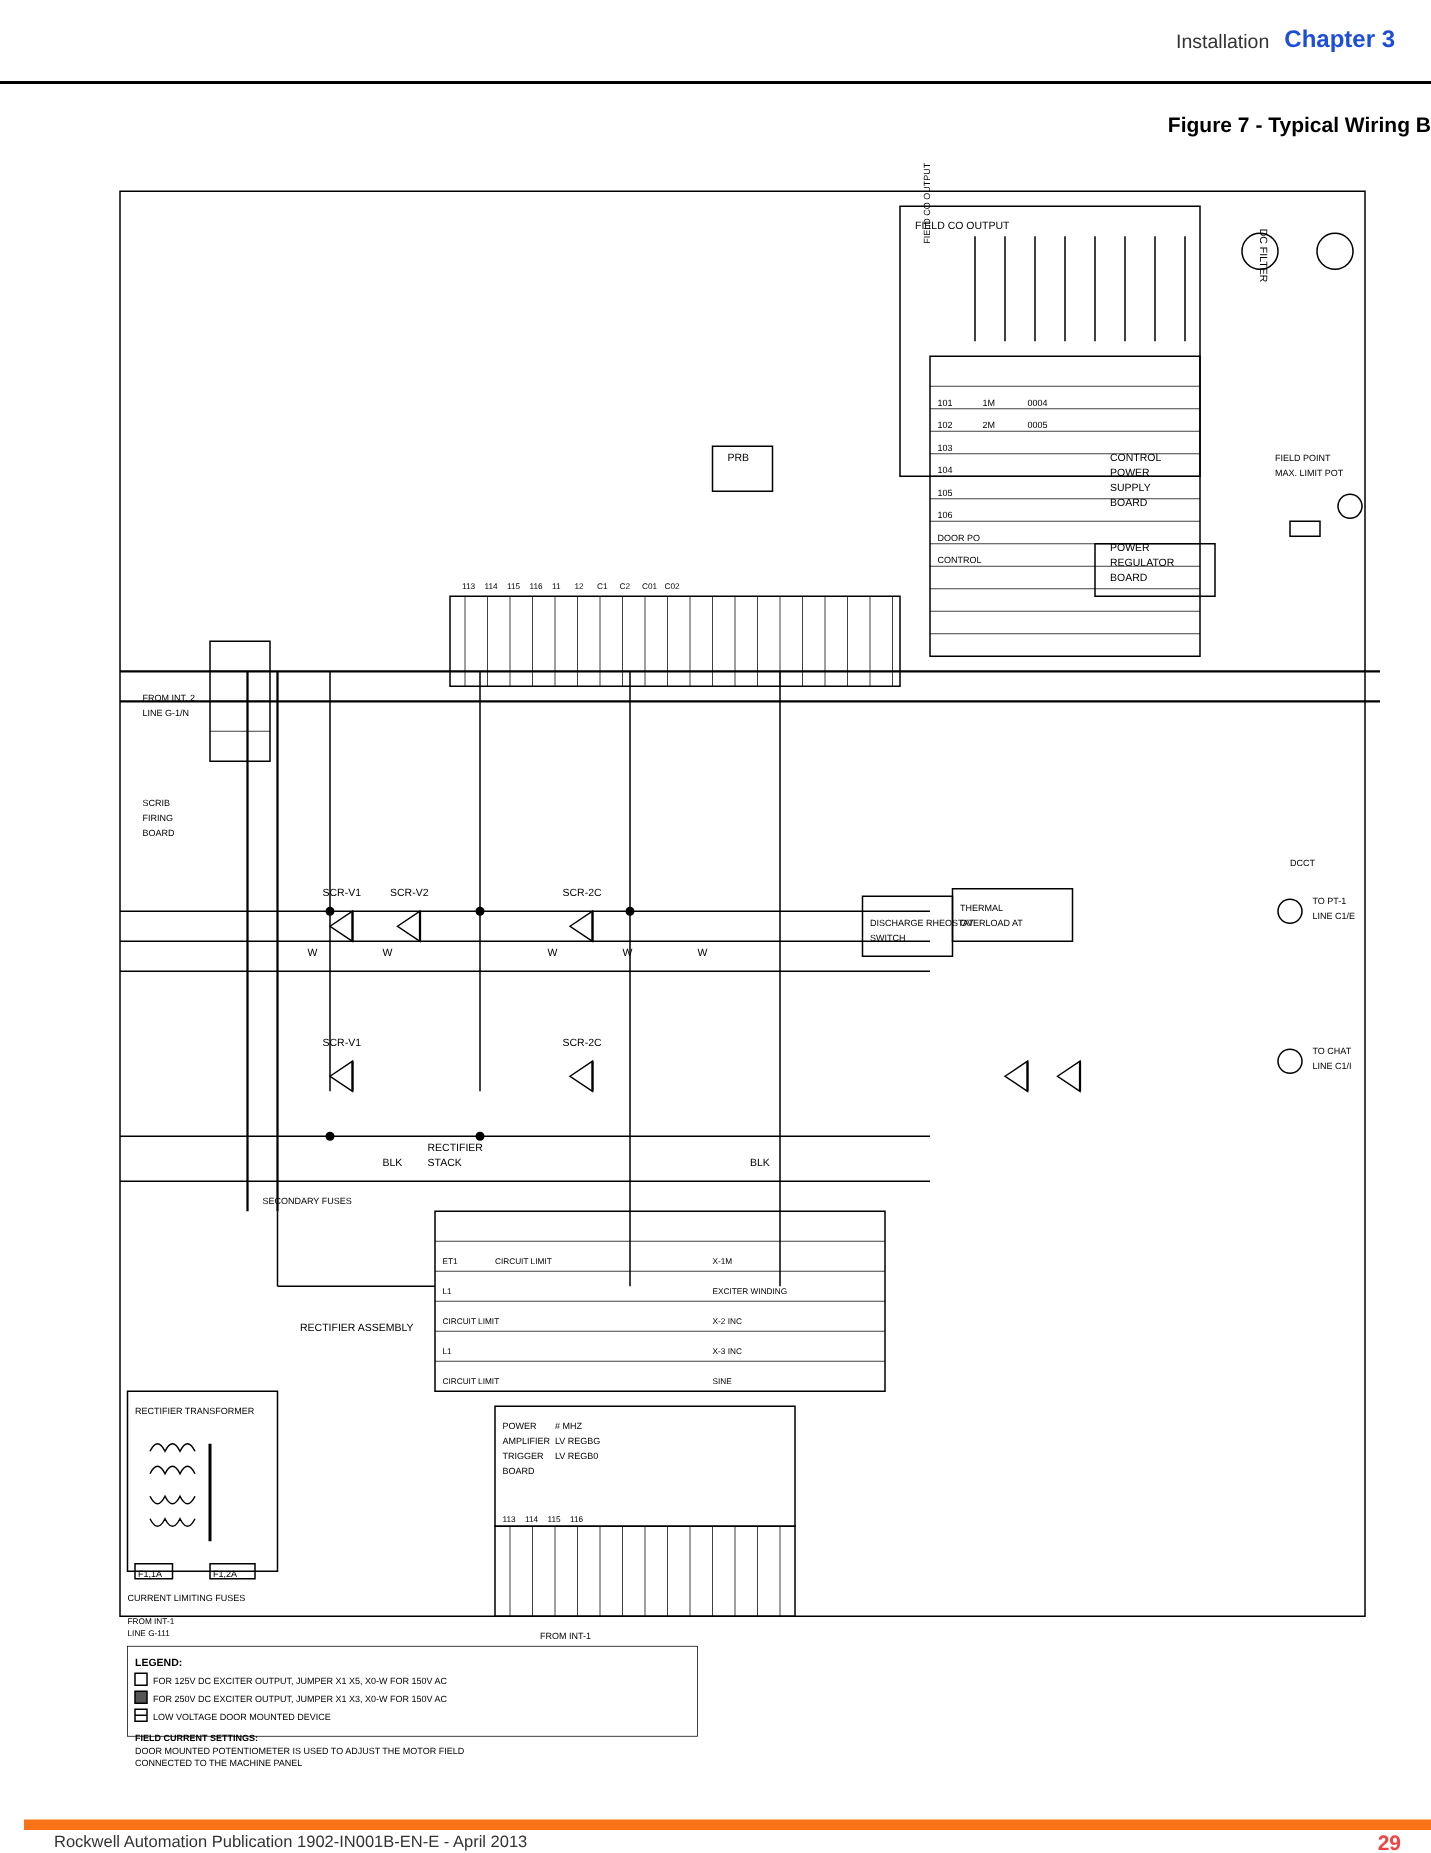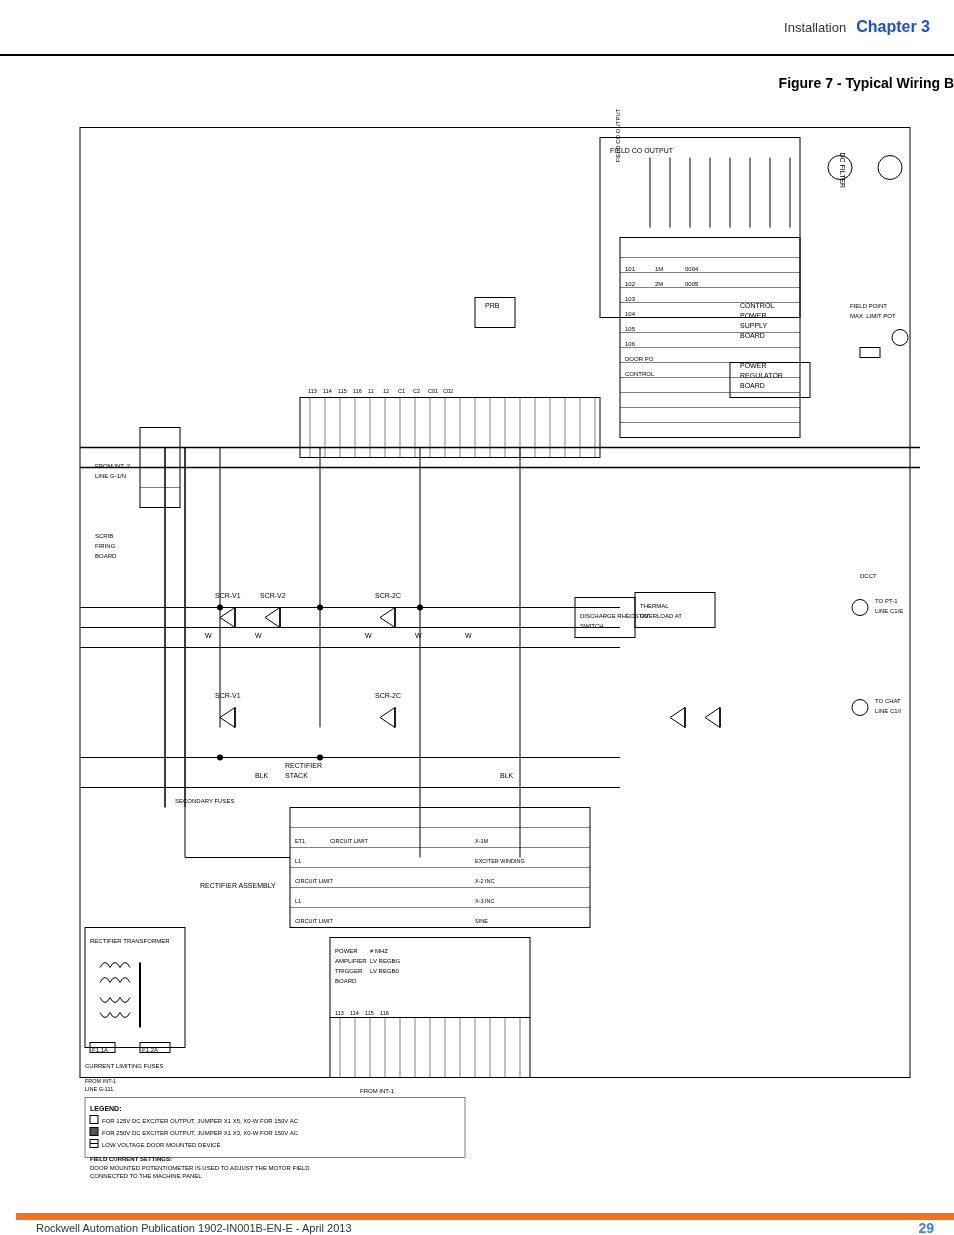--- a/index.html
+++ b/index.html
@@ -50,21 +50,21 @@
       padding: 0 20px;
       margin-left: 16px;
     }
     .footer-pub {
       font-size: 11px;
       color: #333;
     }
     .footer-page {
       font-size: 14px;
       font-weight: bold;
-      color: #3b82f6;
+      color: #ef4444;
     }
 
     
     .figure-title {
       position: absolute;
       top: 75px;
       left: 0;
       right: 0;
       text-align: right;
       font-size: 14px;

